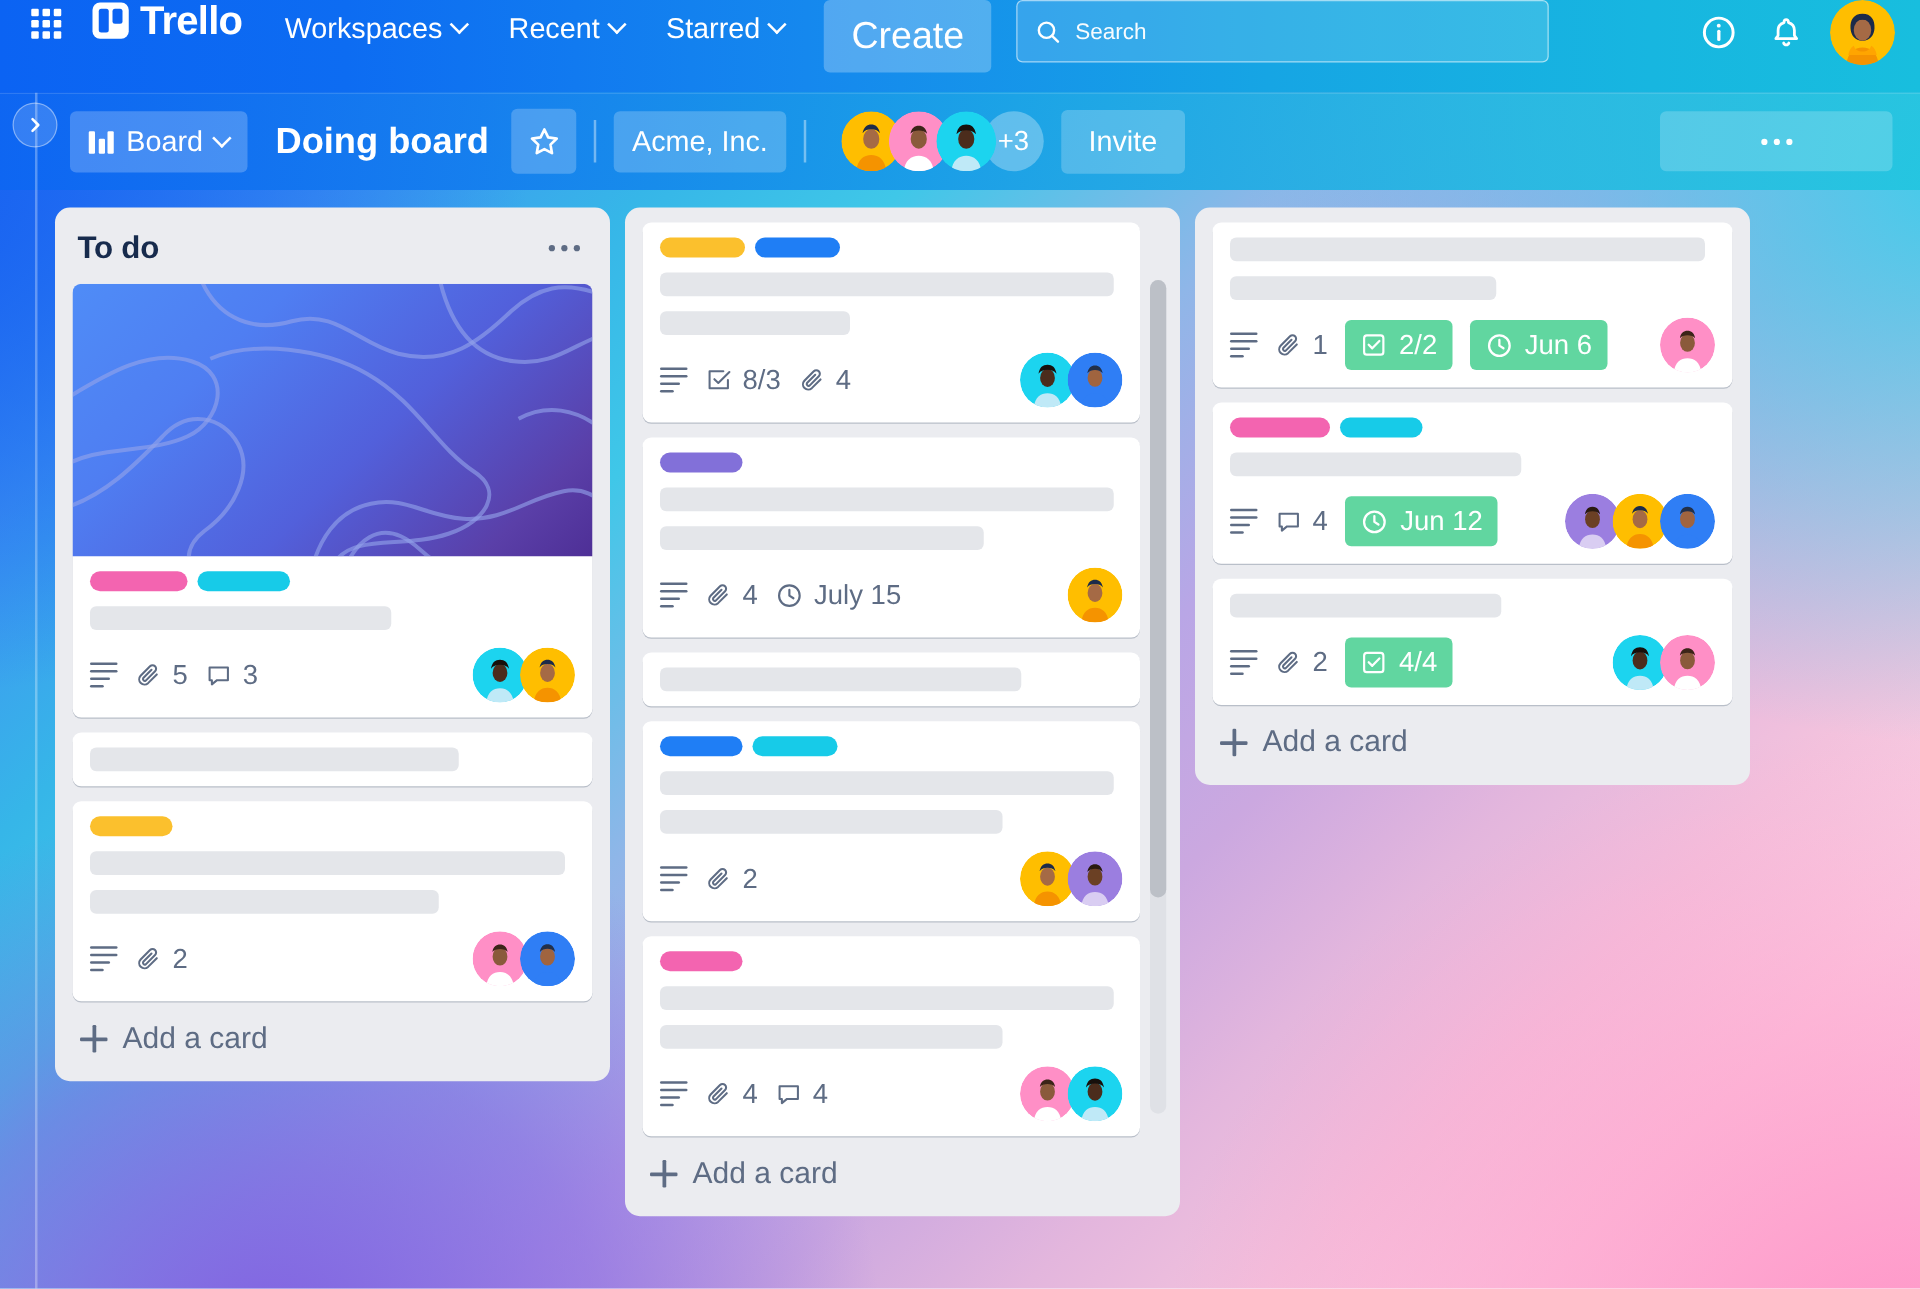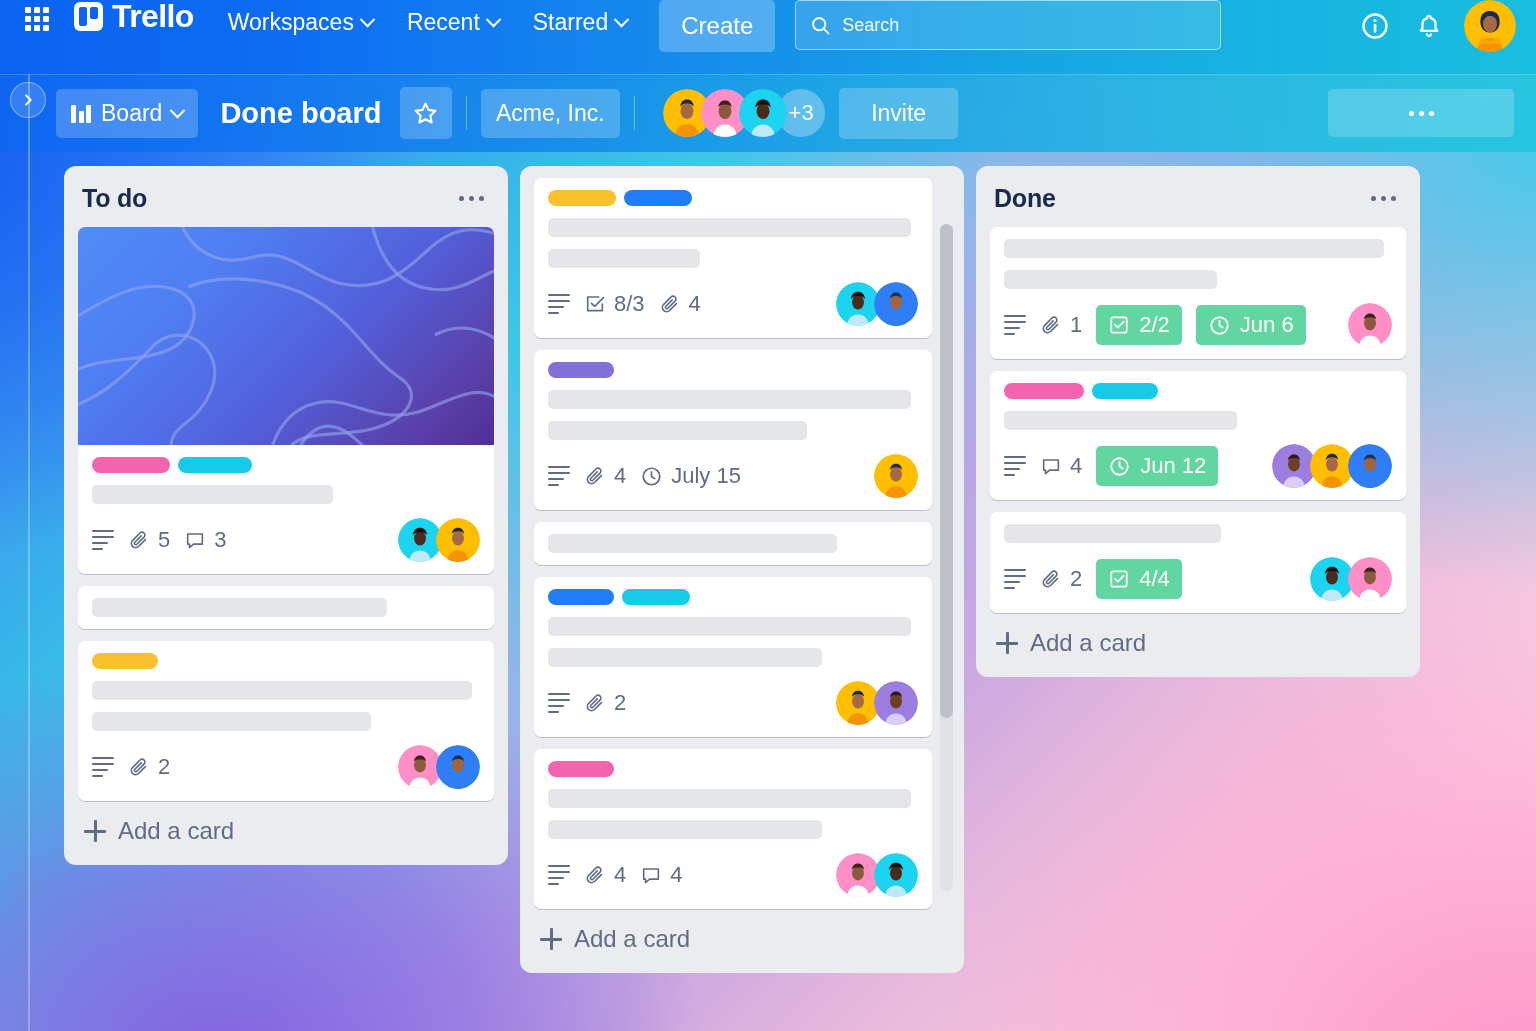--- a/index.html
+++ b/index.html
@@ -109,21 +109,21 @@
     width: 11px; height: 11px;
     border-right: 2.4px solid #fff;
     border-bottom: 2.4px solid #fff;
     transform: rotate(45deg) translate(-2px,-2px);
   }
 
   .create-btn {
     margin-left: 12px;
     background: rgba(255,255,255,0.26);
     color: #fff;
-    font-size: 24px;
+    font-size: 30px;
     padding: 12px 22px;
     border-radius: 5px;
     border: none;
     cursor: pointer;
     font-family: inherit;
     white-space: nowrap;
   }
 
   .search-box {
     margin-left: 14px;
@@ -219,21 +219,21 @@
     width: 48px; height: 48px; border-radius: 50%;
     background: rgba(255,255,255,0.3);
     color: #fff; font-size: 22px;
     display: flex; align-items: center; justify-content: center;
     cursor: pointer; flex: none;
   }
   .invite-btn {
     margin-left: 14px;
     background: rgba(255,255,255,0.22);
     color: #fff; font-size: 23px;
-    padding: 12px 32px;
+    padding: 12px 22px;
     border-radius: 5px;
     cursor: pointer;
     white-space: nowrap;
   }
   .bb-more {
     margin-left: auto; margin-right: 22px;
     width: 186px; height: 48px;
     background: rgba(255,255,255,0.2);
     border-radius: 5px;
     display: flex; align-items: center; justify-content: center;
@@ -242,21 +242,21 @@
   }
   .dot3 { display: flex; gap: 5px; }
   .dot3 i { width: 5px; height: 5px; border-radius: 50%; background: #fff; display: block; }
 
   
   .board-canvas {
     position: relative; z-index: 2;
     display: flex;
     align-items: flex-start;
     gap: 12px;
-    padding: 14px 0 0 64px;
+    padding: 14px 0 0 44px;
   }
 
   .list {
     width: 444px;
     background: #ebecf0;
     border-radius: 12px;
     padding: 12px 14px 14px 14px;
     flex: none;
   }
   .list-header {
@@ -429,21 +429,21 @@
     <div class="bb-btn">
       <span class="board-icon">
         <span style="height:18px"></span>
           <span style="height:12px"></span>
           <span style="height:18px"></span>
       </span>
       <span>Board</span>
       <span class="chev"></span>
     </div>
 
-    <div class="board-title">Done board</div>
+    <div class="board-title">Doing board</div>
 
     <div class="star-btn">
       <svg width="27" height="27" viewBox="0 0 24 24" fill="none">
         <path d="M12 3.2l2.7 5.6 6.1.85-4.45 4.3 1.07 6.05L12 17.15l-5.42 2.85 1.07-6.05L3.2 9.65l6.1-.85L12 3.2z" stroke="#fff" stroke-width="1.9" stroke-linejoin="round"></path>
       </svg>
     </div>
 
     <div class="bb-divider"></div>
 
     <div class="bb-btn">Acme, Inc.</div>
@@ -829,28 +829,20 @@
         </div>
 
       </div>
       <div class="add-card">
         <span class="plus-glyph"></span>
         <span>Add a card</span>
       </div>
     </div>
 
     <div class="list">
-      <div class="list-header">
-        <div class="list-title">Done</div>
-        <div class="list-menu">
-            <i></i>
-            <i></i>
-            <i></i>
-          </div>
-      </div>
       <div class="cards">
 
         <div class="card">
           <div class="card-body">
             <span class="skel" style="width:98%"></span>
             <span class="skel" style="width:55%"></span>
             <div class="card-footer">
               <span class="meta">
                 <span class="desc-icon">
                     <i></i>

